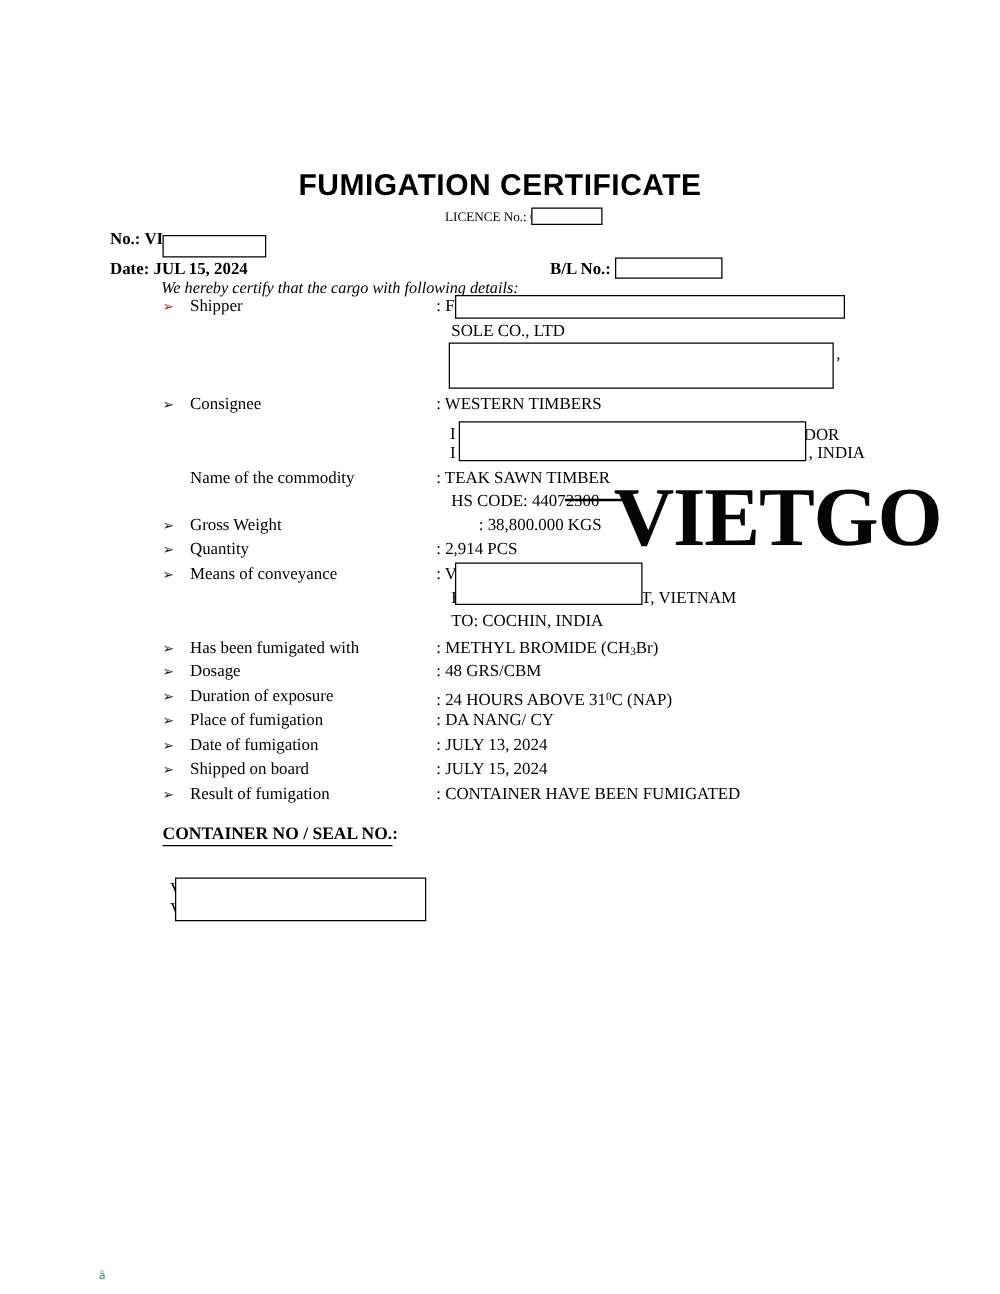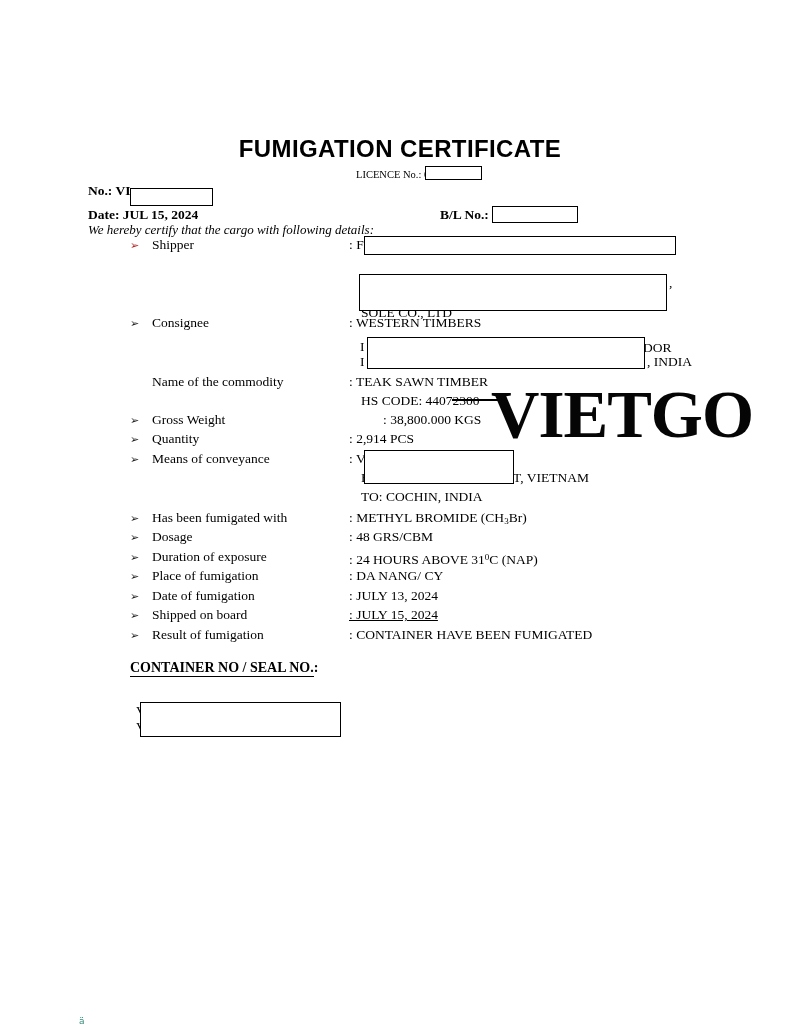--- a/index.html
+++ b/index.html
@@ -4,21 +4,21 @@
 <style>
   html,body { margin:0; padding:0; background:#ffffff; }
   .canvas {
     position:relative; width:800px; height:1035px; background:#ffffff;
     font-family:"Liberation Serif", serif; color:#000; overflow:hidden;
   }
   .abs { position:absolute; }
   .t  { font-size:13.5px; line-height:16px; white-space:pre; }
   .sm { font-size:10.5px; line-height:13px; white-space:pre; }
   .b  { font-weight:bold; }
-  .i  { font-style:italic; }
+  .i  { font-style:italic;margin-left:41px; }
   .title {
     position:absolute; left:0; right:0; top:135px; text-align:center;
     font-family:"Liberation Sans", sans-serif; font-weight:700;
     font-size:24px; letter-spacing:0.4px;
   }
   .redaction {
     position:absolute; background:#ffffff; border:1.5px solid #000;
     box-sizing:border-box; z-index:3;
   }
   .bullet {
@@ -64,21 +64,21 @@
   <div class="redaction" style="left:492px; top:206px; width:86px; height:17px;"></div>
   <div class="abs i" style="left:88px; top:222px; font-size:13px; white-space:pre;">We hereby certify that the cargo with following details:</div>
 
   <div class="watermark">VIETGO</div>
 
   <div>
     <span class="bullet red" style="top:239px;">➢</span>
     <span class="label t" style="top:237px;">Shipper</span>
     <span class="value t" style="top:237px;">: F</span>
     <div class="redaction" style="left:364px; top:236px; width:312px; height:19px;"></div>
-    <span class="frag t" style="left:361px; top:257px;margin-top:48px;">SOLE CO., LTD</span>
+    <span class="frag t" style="left:361px; top:257px;">SOLE CO., LTD</span>
     <div class="redaction" style="left:359px; top:274px; width:308px; height:37px;"></div>
     <span class="frag t" style="left:669px; top:275px;">,</span>
   </div>
 
   <div>
     <span class="bullet" style="top:317px;">➢</span>
     <span class="label t" style="top:315px;">Consignee</span>
     <span class="value t" style="top:315px;">: WESTERN TIMBERS</span>
     <span class="frag t" style="left:360px; top:339px;">I</span>
     <span class="frag t" style="left:360px; top:354px;">I</span>
@@ -142,21 +142,21 @@
 
   <div>
     <span class="bullet" style="top:590px;">➢</span>
     <span class="label t" style="top:588px;">Date of fumigation</span>
     <span class="value t" style="top:588px;">: JULY 13, 2024</span>
   </div>
 
   <div>
     <span class="bullet" style="top:609px;">➢</span>
     <span class="label t" style="top:607px;">Shipped on board</span>
-    <span class="value t" style="top:607px;text-decoration:underline;">: JULY 15, 2024</span>
+    <span class="value t" style="top:607px;">: JULY 15, 2024</span>
   </div>
 
   <div>
     <span class="bullet" style="top:629px;">➢</span>
     <span class="label t" style="top:627px;">Result of fumigation</span>
     <span class="value t" style="top:627px;">: CONTAINER HAVE BEEN FUMIGATED</span>
   </div>
 
   <div class="abs t b" style="left:130px; top:660px; font-size:14px;"><span class="underlined">CONTAINER NO / SEAL NO.</span><span>:</span></div>
 

